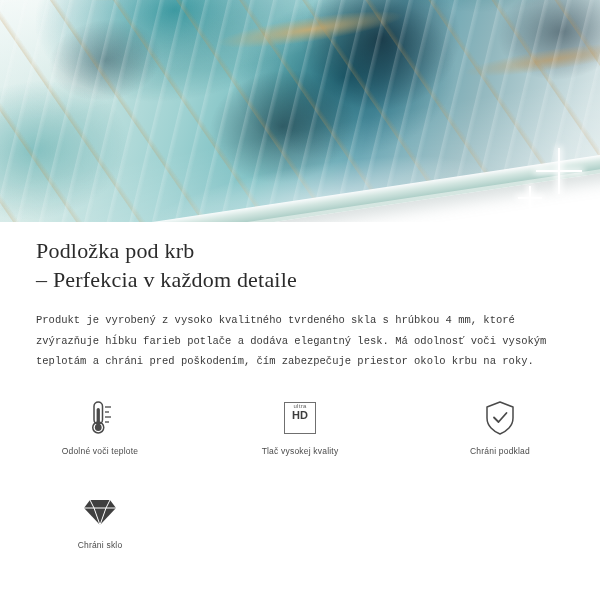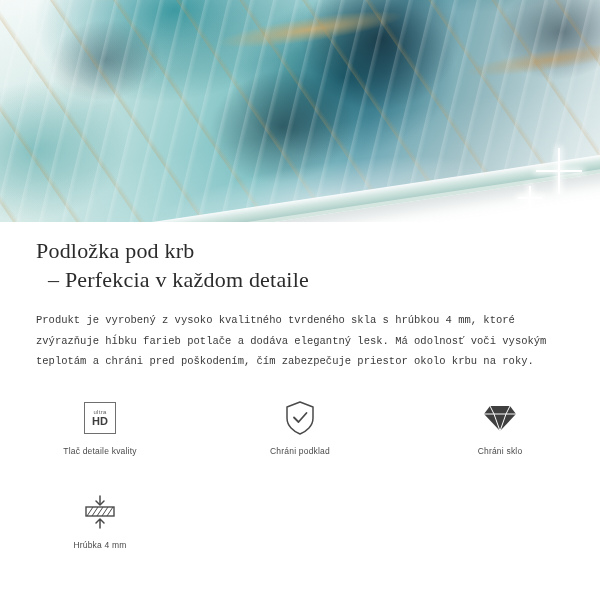--- a/index.html
+++ b/index.html
@@ -168,21 +168,21 @@
   .headline {
     margin: 0;
     padding: 14px 36px 0 36px;
     font-family: "Liberation Serif", serif;
     font-size: 22px;
     font-weight: 400;
     line-height: 1.32;
     color: #2b2b2b;
     letter-spacing: .2px;
   }
-  .headline .line2 { display: block; margin-left: 12px; }
+  .headline .line2 { display: block; }
   .body-copy {
     margin: 0;
     padding: 16px 36px 0 36px;
     font-size: 10.5px;
     line-height: 1.95;
     color: #3a3a3a;
     font-family: Liberation Mono, monospace;
   }
 
   
@@ -215,21 +215,21 @@
     text-align: center;
     letter-spacing: .2px;
   }
   .ultrahd-box {
     width: 30px;
     height: 30px;
     border: 1.5px solid #6f6f6f;
     display: flex;
     flex-direction: column;
     align-items: center;
-    justify-content: center;
+    justify-content: flex-start;
     line-height: 1;
   }
   .ultrahd-box .u1 {
     font-size: 6px;
     color: #5f5f5f;
     letter-spacing: .3px;
   }
   .ultrahd-box .u2 {
     font-size: 11px;
     font-weight: bold;
@@ -263,29 +263,44 @@
   <div class="content">
     <h1 class="headline">
       <span>Podložka pod krb</span>
       <span class="line2">– Perfekcia v každom detaile</span>
     </h1>
     <p class="body-copy">Produkt je vyrobený z vysoko kvalitného tvrdeného skla s hrúbkou 4 mm, ktoré zvýrazňuje hĺbku farieb potlače a dodáva elegantný lesk. Má odolnosť voči vysokým teplotám a chráni pred poškodením, čím zabezpečuje priestor okolo krbu na roky.</p>
   </div>
 
   <div class="features">
 
+    <div class="feature">
+      <div class="ico">
+        <svg width="34" height="38" viewBox="0 0 34 38" fill="none">
+          <rect x="11" y="3" width="8.5" height="22" rx="4.25" stroke="#4a4a4a" stroke-width="1.5"></rect>
+          <circle cx="15.25" cy="28.5" r="5.5" stroke="#4a4a4a" stroke-width="1.5"></circle>
+          <rect x="13.6" y="9" width="3.3" height="18" rx="1.65" fill="#4a4a4a"></rect>
+          <circle cx="15.25" cy="28.5" r="3.4" fill="#4a4a4a"></circle>
+          <line x1="22" y1="8" x2="28" y2="8" stroke="#4a4a4a" stroke-width="1.3"></line>
+          <line x1="22" y1="13" x2="26" y2="13" stroke="#4a4a4a" stroke-width="1.3"></line>
+          <line x1="22" y1="18" x2="28" y2="18" stroke="#4a4a4a" stroke-width="1.3"></line>
+          <line x1="22" y1="23" x2="26" y2="23" stroke="#4a4a4a" stroke-width="1.3"></line>
+        </svg>
+      </div>
+      <div class="cap">Odolné voči teplote</div>
+    </div>
 
     <div class="feature">
       <div class="ico">
         <div class="ultrahd-box">
           <span class="u1">ultra</span>
           <span class="u2">HD</span>
         </div>
       </div>
-      <div class="cap">Tlač detaile kvality</div>
+      <div class="cap">Tlač vysokej kvality</div>
     </div>
 
     <div class="feature">
       <div class="ico">
         <svg width="34" height="38" viewBox="0 0 34 38" fill="none">
           <path d="M17 3 L30 8 V19 C30 27 23.5 32.5 17 35 C10.5 32.5 4 27 4 19 V8 Z" stroke="#4a4a4a" stroke-width="1.5" stroke-linejoin="round"></path>
           <path d="M11 18.5 L15.5 23 L23.5 14" stroke="#4a4a4a" stroke-width="1.8" stroke-linecap="round" stroke-linejoin="round"></path>
         </svg>
       </div>
       <div class="cap">Chráni podklad</div>
@@ -297,28 +312,15 @@
           <path d="M8 5 H28 L34 13 L18 30 L2 13 Z" fill="#3f3f3f"></path>
           <path d="M2 13 H34" stroke="#ffffff" stroke-width="1"></path>
           <path d="M8 5 L12 13 L18 30" stroke="#ffffff" stroke-width="1"></path>
           <path d="M28 5 L24 13 L18 30" stroke="#ffffff" stroke-width="1"></path>
         </svg>
       </div>
       <div class="cap">Chráni sklo</div>
     </div>
 
 
-    <div class="feature">
-      <div class="ico">
-        <svg width="40" height="36" viewBox="0 0 40 36" fill="none">
-          <path d="M20 2 V10" stroke="#4a4a4a" stroke-width="1.5" stroke-linecap="round"></path>
-          <path d="M16 7 L20 11 L24 7" stroke="#4a4a4a" stroke-width="1.5" stroke-linecap="round" stroke-linejoin="round"></path>
-          <rect x="6" y="13" width="28" height="9" stroke="#4a4a4a" stroke-width="1.4"></rect>
-          <path d="M7 22 L13 13 M12 22 L18 13 M17 22 L23 13 M22 22 L28 13 M27 22 L33 13" stroke="#4a4a4a" stroke-width="1"></path>
-          <path d="M20 34 V26" stroke="#4a4a4a" stroke-width="1.5" stroke-linecap="round"></path>
-          <path d="M16 29 L20 25 L24 29" stroke="#4a4a4a" stroke-width="1.5" stroke-linecap="round" stroke-linejoin="round"></path>
-        </svg>
-      </div>
-      <div class="cap">Hrúbka 4 mm</div>
-    </div>
 
   </div>
 </div>
 
 </body></html>

